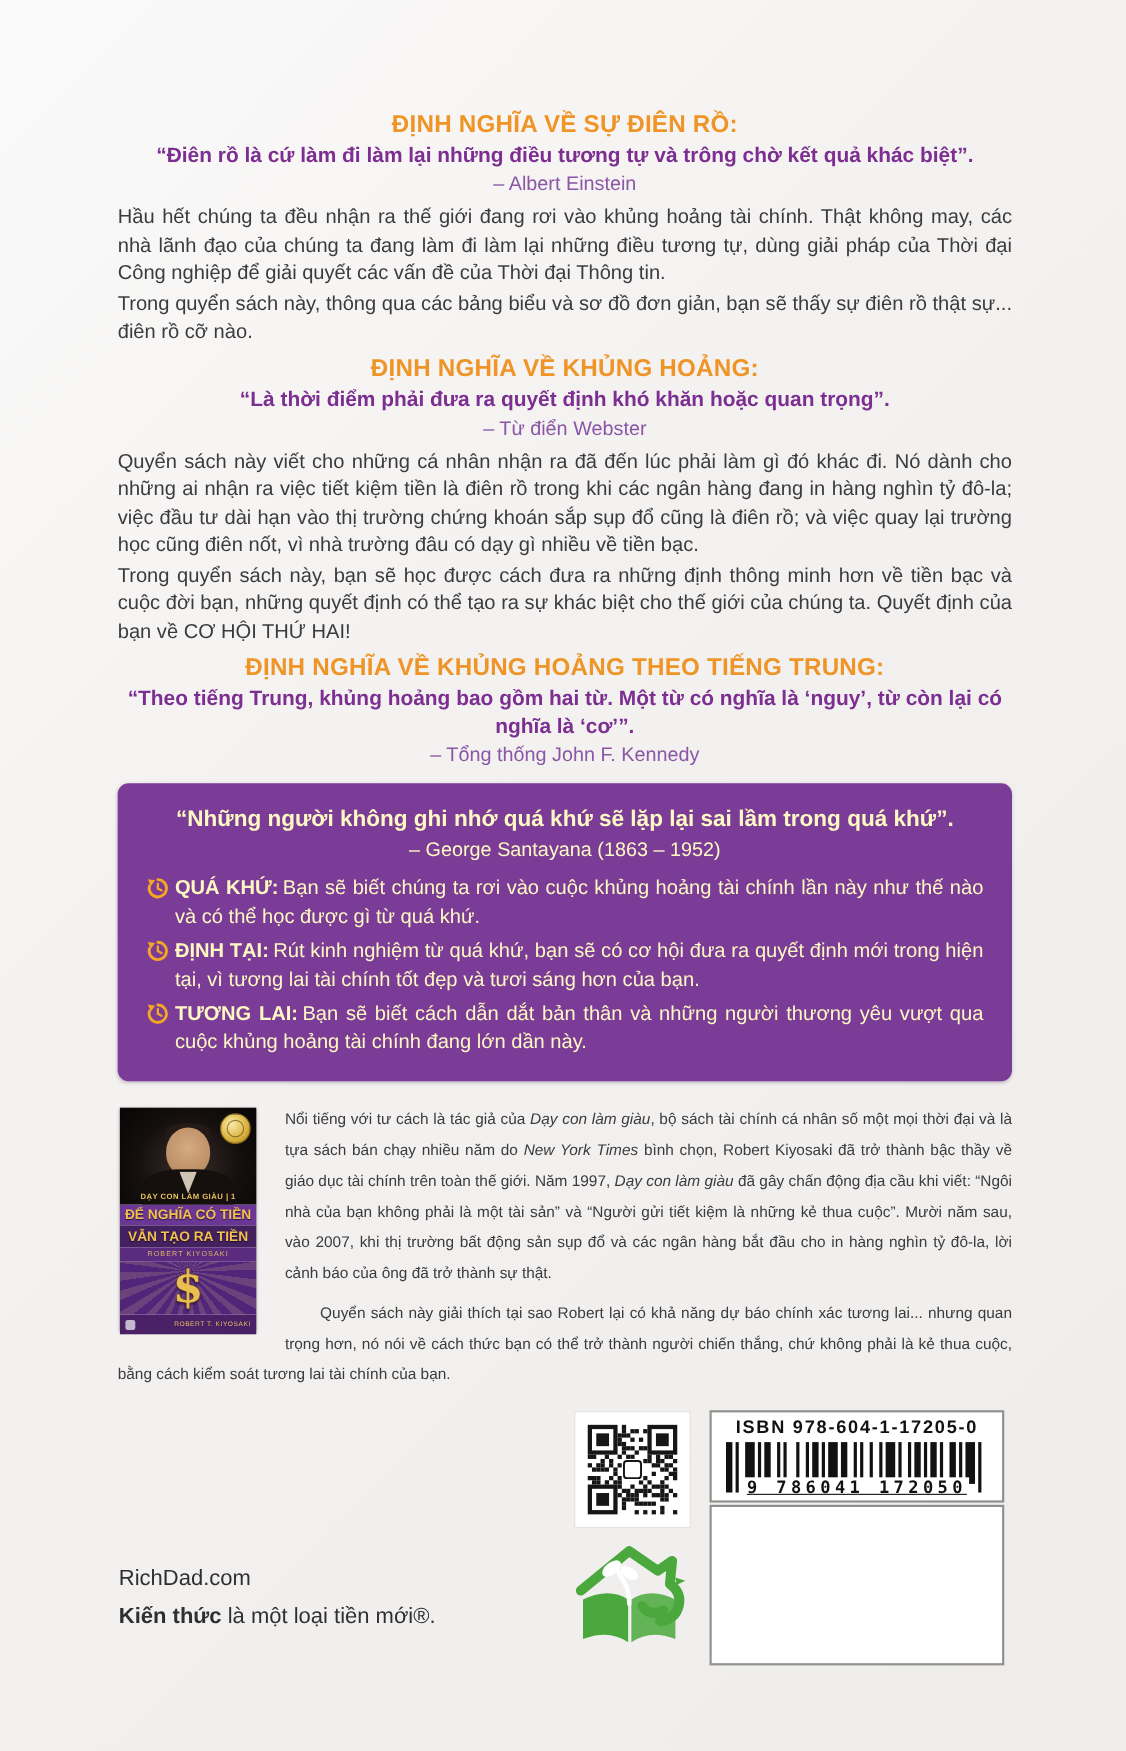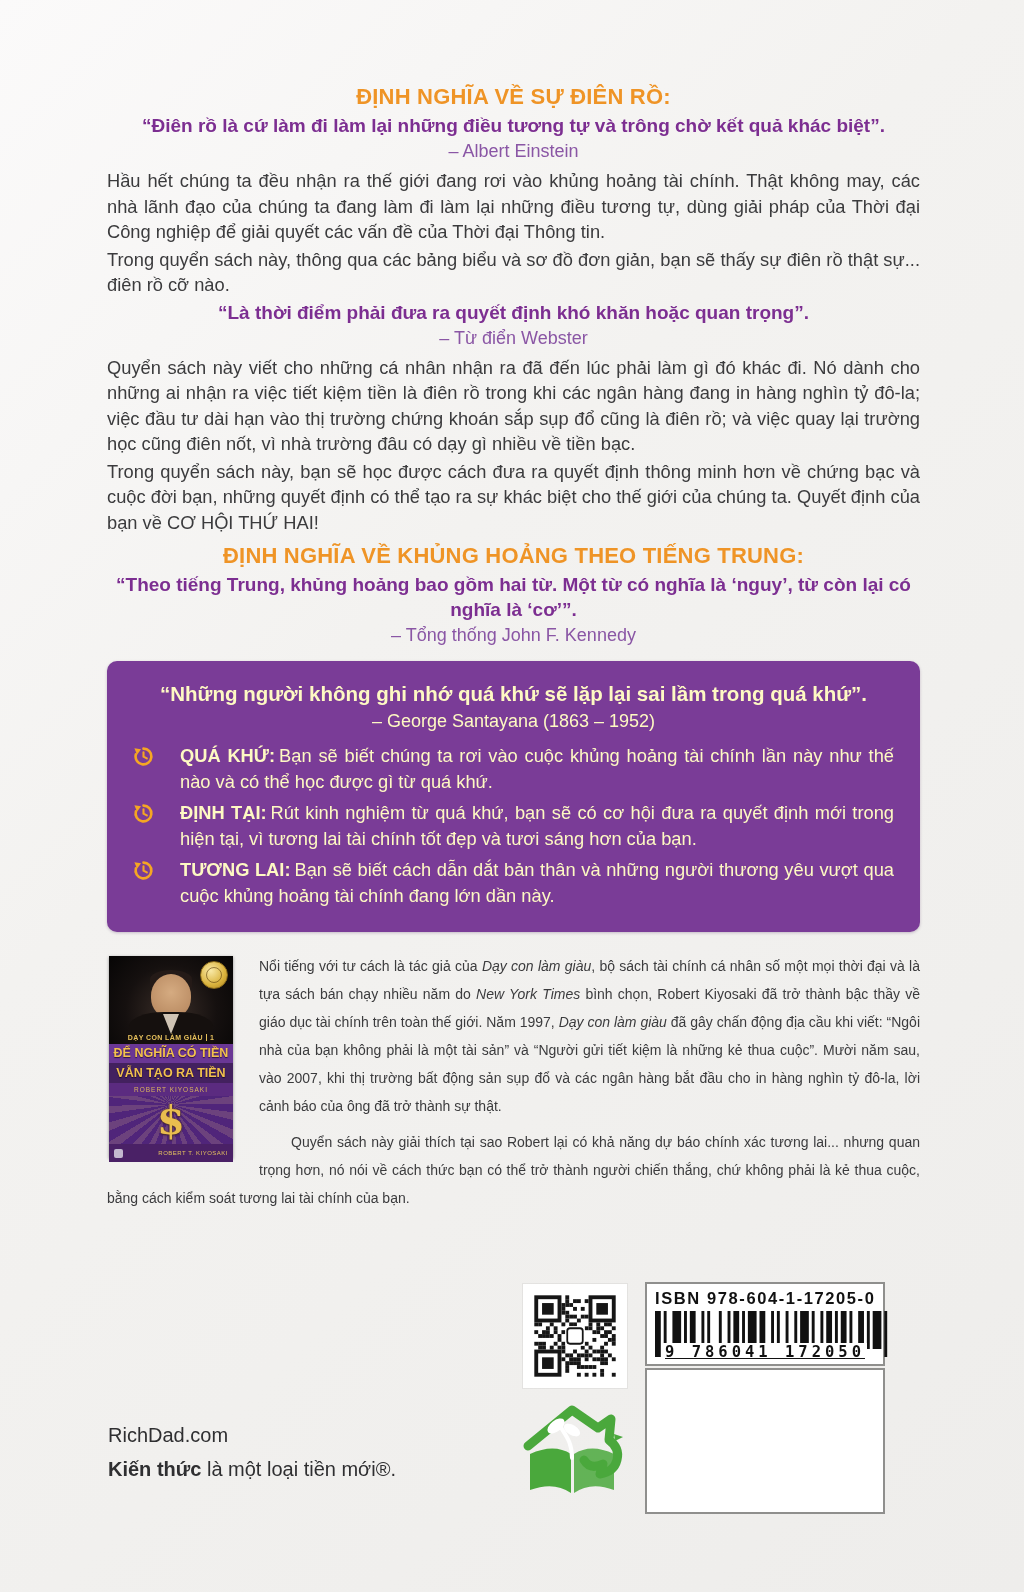--- a/index.html
+++ b/index.html
@@ -1,30 +1,30 @@
 <!DOCTYPE html>
 <html><head>
 <meta charset="utf-8">
 <style>
   html,body{margin:0;padding:0;background:#ddd;}
   .page{
     position:relative;width:1024px;height:1592px;overflow:hidden;
     background:linear-gradient(135deg,#fbfafa 0%,#f3f2f0 38%,#eeedeb 100%);
     font-family:"Liberation Sans","DejaVu Sans",sans-serif;color:#3a3a3c;
   }
-  .content{position:absolute;left:107px;top:76px;width:813px;}
+  .content{position:absolute;left:107px;top:92px;width:813px;}
   .heading{color:#ef9426;font-size:22px;line-height:26px;font-weight:bold;text-align:center;margin:8px 0 3px;letter-spacing:.2px;}
   .quote{color:#7c2e91;font-size:19px;line-height:25px;font-weight:bold;text-align:center;margin:1px 0;}
   .attr{color:#8a56a5;font-size:18px;line-height:24px;text-align:center;margin:1px 0 5px;}
   .body{font-size:18.3px;line-height:25.5px;text-align:justify;margin:0 0 2px;color:#3b3b3d;}
   
   .pbox{background:#7a3c97;border-radius:10px;margin-top:14px;padding:16px 26px 18px;color:#fef9c3;box-shadow:0 1px 3px rgba(60,20,80,.25);}
   .pb-quote{font-size:20.5px;line-height:26px;font-weight:bold;text-align:center;margin:4px 0 2px;}
   .pb-attr{font-size:18px;line-height:24px;text-align:center;margin:0 0 10px;font-weight:normal;}
-  .bullet{display:flex;gap:26px;margin:5px 0;font-size:18.3px;line-height:26px;text-align:justify;}
+  .bullet{display:flex;gap:5px;margin:5px 0;font-size:18.3px;line-height:26px;text-align:justify;}
   .bullet .ic{flex:0 0 21px;padding-top:3px;}
   .bullet p{margin:0;}
   .bullet b{font-weight:bold;margin-right:4px;}
   
   .bio{margin-top:20px;}
   .bio-p{font-size:14px;line-height:28px;text-align:justify;margin:0 0 8px;color:#3b3b3d;}
   .bio-p.indent{text-indent:32px;}
   
   .cover{float:left;width:124px;height:202px;margin:4px 26px 4px 2px;box-shadow:0 1px 3px rgba(0,0,0,.4);font-family:"Liberation Sans",sans-serif;}
   .cover-photo{position:relative;height:88px;background:radial-gradient(circle at 50% 62%, #3a2e28 0%, #15100f 55%, #060505 100%);overflow:hidden;}
@@ -39,21 +39,21 @@
   .cover-t1{background:#6a3795;color:#f2c14e;font-weight:bold;text-align:center;font-size:12.5px;line-height:19px;text-shadow:0 1px 1px #2d1140;}
   .cover-t2{background:#43215f;color:#f2c14e;font-weight:bold;text-align:center;font-size:12.5px;line-height:20px;text-shadow:0 1px 1px #1c0b2b;}
   .cover-author-small{background:#5b2b80;color:#d9b45e;text-align:center;font-size:6.5px;line-height:13px;letter-spacing:1px;}
   .cover-dollar{position:relative;height:48px;background:repeating-conic-gradient(from -8deg at 50% 18%,rgba(255,218,140,.16) 0 7deg,rgba(255,255,255,0) 7deg 15deg),#50257a;text-align:center;}
   .cover-dollar span{font-family:"DejaVu Serif","Liberation Serif",serif;font-weight:bold;font-size:40px;line-height:48px;color:#e9bd4f;text-shadow:0 0 2px #7a5a10,0 1px 2px #2a0f3f;}
   .cover-bottom{display:flex;justify-content:space-between;align-items:center;height:18px;background:#4a2166;padding:0 5px;}
   .mini-logo{width:9px;height:9px;border-radius:2px;background:#d8d2e2;opacity:.85;}
   .cover-author-bottom{color:#e3c05f;font-size:6px;letter-spacing:.5px;}
   
   .qr{position:absolute;left:523px;top:1284px;width:104px;height:104px;background:#fff;padding:6px;box-sizing:border-box;box-shadow:0 0 0 1px rgba(0,0,0,.05);}
-  .isbn-wrap{position:absolute;left:645px;top:1282px;width:240px;}
+  .isbn-wrap{position:absolute;left:645px;top:1282px;width:268px;}
   .isbn-box{background:#fff;border:2px solid #8f8f8d;box-sizing:border-box;padding:5px 8px 3px;}
   .isbn-label{font-size:16.5px;font-weight:bold;letter-spacing:1.6px;text-align:center;color:#111;white-space:nowrap;}
   .bars{display:block;margin:3px auto 0;}
   .digits{font-family:"DejaVu Sans Mono","Liberation Mono",monospace;font-weight:bold;font-size:15.5px;letter-spacing:4px;text-align:center;color:#111;margin-top:-14px;background:transparent;text-decoration:underline;}
   .digits span{background:#fff;padding:0 2px;}
   .blank-box{background:#fff;border:2px solid #8f8f8d;box-sizing:border-box;height:146px;margin-top:2px;}
   .pub-logo{position:absolute;left:514px;top:1396px;}
   .footer{position:absolute;left:108px;top:1418px;font-size:20px;line-height:34px;color:#2f2f31;}
   .footer .bold{font-weight:bold;}
 </style>
@@ -65,24 +65,25 @@
 
     <section>
       <h2 class="heading">ĐỊNH NGHĨA VỀ SỰ ĐIÊN RỒ:</h2>
       <p class="quote">“Điên rồ là cứ làm đi làm lại những điều tương tự và trông chờ kết quả khác biệt”.</p>
       <p class="attr">– Albert Einstein</p>
       <p class="body">Hầu hết chúng ta đều nhận ra thế giới đang rơi vào khủng hoảng tài chính. Thật không may, các nhà lãnh đạo của chúng ta đang làm đi làm lại những điều tương tự, dùng giải pháp của Thời đại Công nghiệp để giải quyết các vấn đề của Thời đại Thông tin.</p>
       <p class="body">Trong quyển sách này, thông qua các bảng biểu và sơ đồ đơn giản, bạn sẽ thấy sự điên rồ thật sự... điên rồ cỡ nào.</p>
     </section>
 
     <section>
+      <h2 class="heading">ĐỊNH NGHĨA VỀ KHỦNG HOẢNG:</h2>
       <p class="quote">“Là thời điểm phải đưa ra quyết định khó khăn hoặc quan trọng”.</p>
       <p class="attr">– Từ điển Webster</p>
       <p class="body">Quyển sách này viết cho những cá nhân nhận ra đã đến lúc phải làm gì đó khác đi. Nó dành cho những ai nhận ra việc tiết kiệm tiền là điên rồ trong khi các ngân hàng đang in hàng nghìn tỷ đô-la; việc đầu tư dài hạn vào thị trường chứng khoán sắp sụp đổ cũng là điên rồ; và việc quay lại trường học cũng điên nốt, vì nhà trường đâu có dạy gì nhiều về tiền bạc.</p>
-      <p class="body">Trong quyển sách này, bạn sẽ học được cách đưa ra quyết định thông minh hơn về chứng bạc và cuộc đời bạn, những quyết định có thể tạo ra sự khác biệt cho thế giới của chúng ta. Quyết định của bạn về CƠ HỘI THỨ HAI!</p>
+      <p class="body">Trong quyển sách này, bạn sẽ học được cách đưa ra những định thông minh hơn về tiền bạc và cuộc đời bạn, những quyết định có thể tạo ra sự khác biệt cho thế giới của chúng ta. Quyết định của bạn về CƠ HỘI THỨ HAI!</p>
     </section>
 
     <section>
       <h2 class="heading">ĐỊNH NGHĨA VỀ KHỦNG HOẢNG THEO TIẾNG TRUNG:</h2>
       <p class="quote">“Theo tiếng Trung, khủng hoảng bao gồm hai từ. Một từ có nghĩa là ‘nguy’, từ còn lại có nghĩa là ‘cơ’”.</p>
       <p class="attr">– Tổng thống John F. Kennedy</p>
     </section>
 
     <div class="pbox">
       <p class="pb-quote">“Những người không ghi nhớ quá khứ sẽ lặp lại sai lầm trong quá khứ”.</p>

